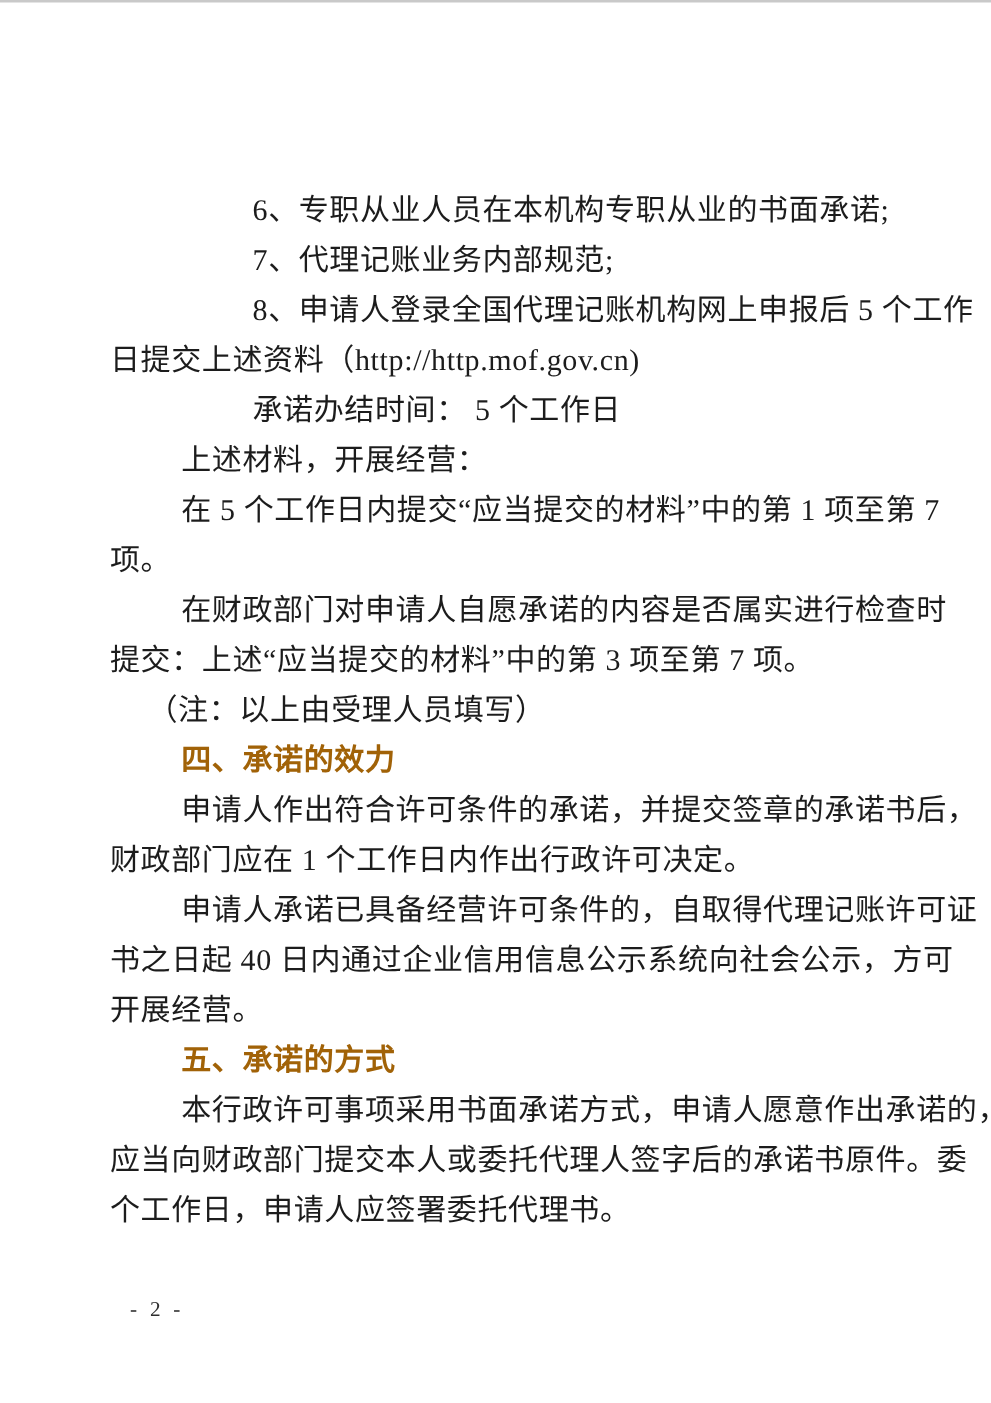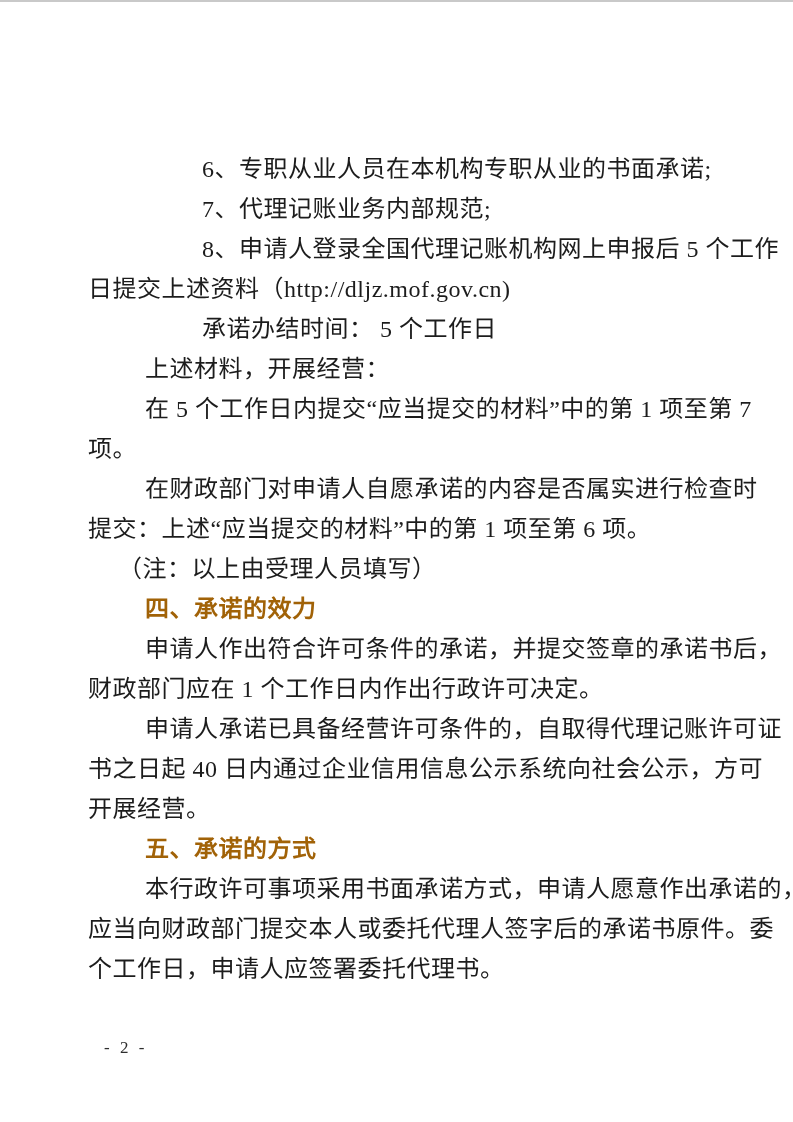--- a/index.html
+++ b/index.html
@@ -60,27 +60,27 @@
 </head>
 <body>
 
 <div class="page">
   <div class="top-edge"></div>
 
   <div class="content">
     <div class="line ind-item">6、专职从业人员在本机构专职从业的书面承诺;</div>
     <div class="line ind-item">7、代理记账业务内部规范;</div>
     <div class="line ind-item">8、申请人登录全国代理记账机构网上申报后 5 个工作</div>
-    <div class="line ind-flush">日提交上述资料（http://dljz.mof.gov.cn)</div>
+    <div class="line ind-flush">日提交上述资料（http://http.mof.gov.cn)</div>
     <div class="line ind-item">承诺办结时间：  5 个工作日</div>
     <div class="line ind-para">上述材料，开展经营：</div>
     <div class="line ind-para">在 5 个工作日内提交“应当提交的材料”中的第 1 项至第 7</div>
     <div class="line ind-flush">项。</div>
     <div class="line ind-para">在财政部门对申请人自愿承诺的内容是否属实进行检查时</div>
-    <div class="line ind-flush">提交：上述“应当提交的材料”中的第 1 项至第 6 项。</div>
+    <div class="line ind-flush">提交：上述“应当提交的材料”中的第 3 项至第 7 项。</div>
     <div class="line ind-note">（注：以上由受理人员填写）</div>
     <div class="line ind-para heading">四、承诺的效力</div>
     <div class="line ind-para">申请人作出符合许可条件的承诺，并提交签章的承诺书后，</div>
     <div class="line ind-flush">财政部门应在 1 个工作日内作出行政许可决定。</div>
     <div class="line ind-para">申请人承诺已具备经营许可条件的，自取得代理记账许可证</div>
     <div class="line ind-flush">书之日起 40 日内通过企业信用信息公示系统向社会公示，方可</div>
     <div class="line ind-flush">开展经营。</div>
     <div class="line ind-para heading">五、承诺的方式</div>
     <div class="line ind-para">本行政许可事项采用书面承诺方式，申请人愿意作出承诺的，</div>
     <div class="line ind-flush">应当向财政部门提交本人或委托代理人签字后的承诺书原件。委</div>

